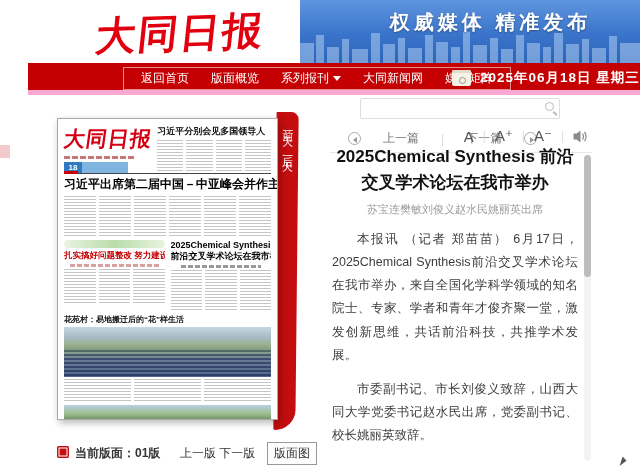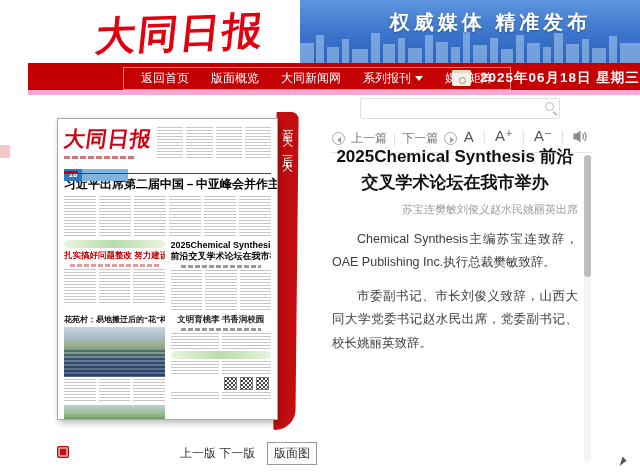--- a/index.html
+++ b/index.html
@@ -41,21 +41,21 @@
             display:flex; flex-direction:column; align-items:center; padding-top:10px; gap:16px; }
   .ribbon span { writing-mode:vertical-rl; color:#fff; font-size:11px; letter-spacing:3px; cursor:pointer; }
   .paper { position:absolute; left:57px; top:118px; width:221px; height:302px; background:#fff;
            border:1px solid #a9a9a9; box-shadow:2px 3px 7px rgba(0,0,0,.28); padding:6px; overflow:hidden;
            cursor:pointer; }
   .mast { display:flex; height:46px; }
   .mast-l { width:45%; position:relative; }
   .mast-logo { font-family:"Liberation Serif","DejaVu Serif",serif; font-weight:bold; font-size:21px;
                color:#d40011; transform:skewX(-8deg); letter-spacing:1px; }
   .mast-info { margin-top:3px; height:3px; width:70px; background:repeating-linear-gradient(90deg,#c77 0 6px,transparent 6px 8px); }
-  .datebox { display:flex; margin-top:10px; height:12px; width:64px; }
+  .datebox { display:flex; margin-top:3px; height:12px; width:64px; }
   .datebox b { background:#2e79c2; color:#fff; font-size:8px; width:18px; text-align:center; line-height:12px; }
   .datebox i { background:#7fb3e0; flex:1; }
   .mast-r { width:55%; }
   .h-small { font-size:9px; font-weight:bold; color:#111; white-space:nowrap; overflow:hidden; }
   .cols { display:flex; gap:3px; }
   .cols i { flex:1; background:repeating-linear-gradient(180deg,#c6c6c6 0 1px,transparent 1px 3px); }
   .rule { border-top:1px solid #444; margin:2px 0; position:relative; }
   .rule:before { content:""; position:absolute; left:0; top:-3px; width:14px; height:3px; background:#c00; }
   .h-main { font-size:12px; font-weight:bold; color:#000; text-align:center; white-space:nowrap;
             letter-spacing:0; margin:2px 0 3px; }
@@ -91,34 +91,34 @@
 
   
   .search { position:absolute; left:360px; top:98px; width:200px; height:21px; }
   .search input { width:100%; height:100%; border:1px solid #ddd; border-radius:2px; outline:none;
                   font-size:12px; padding:0 24px 0 8px; color:#333; }
   .mag { position:absolute; right:6px; top:4px; width:9px; height:9px; border:1.5px solid #bbb;
          border-radius:50%; cursor:pointer; }
   .mag:after { content:""; position:absolute; left:8px; top:8px; width:5px; height:1.5px; background:#bbb;
                transform:rotate(45deg); transform-origin:0 0; }
   .toolbar { position:absolute; left:332px; top:130px; width:256px; height:20px; font-size:12px; color:#777; }
-  .tb-left { position:absolute; left:0; top:0; display:flex; align-items:center; gap:6px; }
+  .tb-left { position:absolute; left:16px; top:0; display:flex; align-items:center; gap:22px; }
   .tb-right { position:absolute; right:0; top:-3px; display:flex; align-items:center; gap:9px; color:#666; }
   .circ { width:13px; height:13px; border:1px solid #aaa; border-radius:50%; position:relative; display:inline-block; }
   .circ:after { content:""; position:absolute; top:3.5px; width:0; height:0;
                 border-top:3px solid transparent; border-bottom:3px solid transparent; }
   .circ.l:after { left:3.5px; border-right:4px solid #999; }
   .circ.r:after { left:5px; border-left:4px solid #999; }
   .tbsep { color:#ddd; }
   .fbtn { font-size:15px; color:#555; cursor:pointer; }
   .tb-divider { position:absolute; left:330px; top:152px; width:262px; border-top:1px solid #e8e8e8; }
 
   .article { position:absolute; left:332px; top:144px; width:246px; height:313px; overflow:hidden; }
   .a-title { font-size:17px; font-weight:bold; color:#111; text-align:center; line-height:1.5; }
-  .a-sub { font-size:11px; color:#9a9a9a; text-align:right; margin-top:7px; }
+  .a-sub { font-size:11px; color:#9a9a9a; text-align:center; margin-top:7px; }
   .a-body p { font-size:12.5px; color:#3d3d3d; line-height:1.85; text-align:justify;
               text-indent:2em; margin-top:11px; }
 
   .sb-track { position:absolute; left:584px; top:155px; width:7px; height:306px; background:#f3f3f3; border-radius:4px; }
   .sb-thumb { position:absolute; left:584px; top:155px; width:7px; height:122px; background:#bdbdbd; border-radius:4px; cursor:pointer; }
 
   .cursor { position:absolute; left:621px; top:457px; width:0; height:0;
             border-left:5px solid #555; border-top:3px solid transparent; border-bottom:7px solid transparent;
             transform:rotate(18deg); }
 </style>
@@ -160,25 +160,25 @@
         </g>
       </svg>
       <div class="slogan">权威媒体  精准发布</div>
     </div>
   </div>
 
   <div class="nav">
     <div class="navbox">
       <span class="navitem">返回首页</span>
       <span class="navitem">版面概览</span>
-      <span class="navitem">大同新闻网</span>
       <span class="navitem">
           <span>系列报刊</span>
           <span class="caret"></span>
         </span>
+      <span class="navitem">大同新闻网</span>
       <span class="navitem">媒体矩阵</span>
     </div>
     <span class="cal"></span>
     <span class="navdate">2025年06月18日 星期三</span>
   </div>
 
   <div class="edge-mark"></div>
 
   <div class="ribbon">
     <span>前一天</span>
@@ -189,20 +189,21 @@
     <div class="mast">
       <div class="mast-l">
         <div class="mast-logo">大同日报</div>
         <div class="mast-info"></div>
         <div class="datebox">
           <b>18</b>
             <i></i>
         </div>
       </div>
       <div class="mast-r">
+        <div class="h-small">习近平分别会见多国领导人</div>
         <div class="cols" style="height:32px;margin-top:2px">
             <i></i>
             <i></i>
             <i></i>
             <i></i>
           </div>
       </div>
     </div>
     <div class="rule"></div>
     <div class="h-main">习近平出席第二届中国－中亚峰会并作主旨发言</div>
@@ -242,47 +243,28 @@
       <div>
         <div class="h-tiny">花苑村：易地搬迁后的“花”样生活</div>
         <div class="photo1"></div>
         <div class="cols" style="height:24px">
             <i></i>
             <i></i>
             <i></i>
           </div>
         <div class="photo2"></div>
       </div>
-      <div>
-        <div class="h-serif">文明育桃李 书香润校园</div>
-        <div class="dline"></div>
-        <div class="cols" style="height:18px">
-            <i></i>
-            <i></i>
-          </div>
-        <div class="gbanner"></div>
-        <div class="cols" style="height:14px">
-            <i></i>
-            <i></i>
-          </div>
-        <div class="qrrow">
-          <span class="qr"></span>
-          <span class="qr"></span>
-          <span class="qr"></span>
-        </div>
-        <div class="cols" style="height:8px">
-            <i></i>
-            <i></i>
-          </div>
-      </div>
     </div>
   </div>
 
   <div class="pager">
     <span class="pgicon"></span>
+    <span class="pgcur">
+      <span>当前版面：</span><span>01版</span>
+    </span>
     <span class="pgnav">
       <span>上一版</span>
       <span style="margin-left:0">下一版</span>
     </span>
     <button class="pgbtn">版面图</button>
   </div>
 
   <div class="search">
     <input type="text" placeholder="" style="">
     <span class="mag"></span>
@@ -308,21 +290,21 @@
         <path d="M9.5 3.5 Q11.5 6.5 9.5 9.5 M11.5 1.8 Q14.6 6.5 11.5 11.2" stroke="#8a8a8a" stroke-width="1.2" fill="none"></path>
       </svg>
     </span>
   </div>
   <div class="tb-divider"></div>
 
   <div class="article">
     <div class="a-title">2025Chemical Synthesis 前沿交叉学术论坛在我市举办</div>
     <div class="a-sub">苏宝连樊敏刘俊义赵水民姚丽英出席</div>
     <div class="a-body">
-      <p>Chemical Synthesis主编苏宝连致辞，OAE Publishing Inc.执行总裁樊敏致辞。</p>
+      <p>本报讯 （记者 郑苗苗） 6月17日，2025Chemical Synthesis前沿交叉学术论坛在我市举办，来自全国化学科学领域的知名院士、专家、学者和青年才俊齐聚一堂，激发创新思维，共话前沿科技，共推学术发展。</p>
       <p>市委副书记、市长刘俊义致辞，山西大同大学党委书记赵水民出席，党委副书记、校长姚丽英致辞。</p>
 
     </div>
   </div>
 
   <div class="sb-track"></div>
   <div class="sb-thumb"></div>
 
   <div class="cursor"></div>
 </div>

